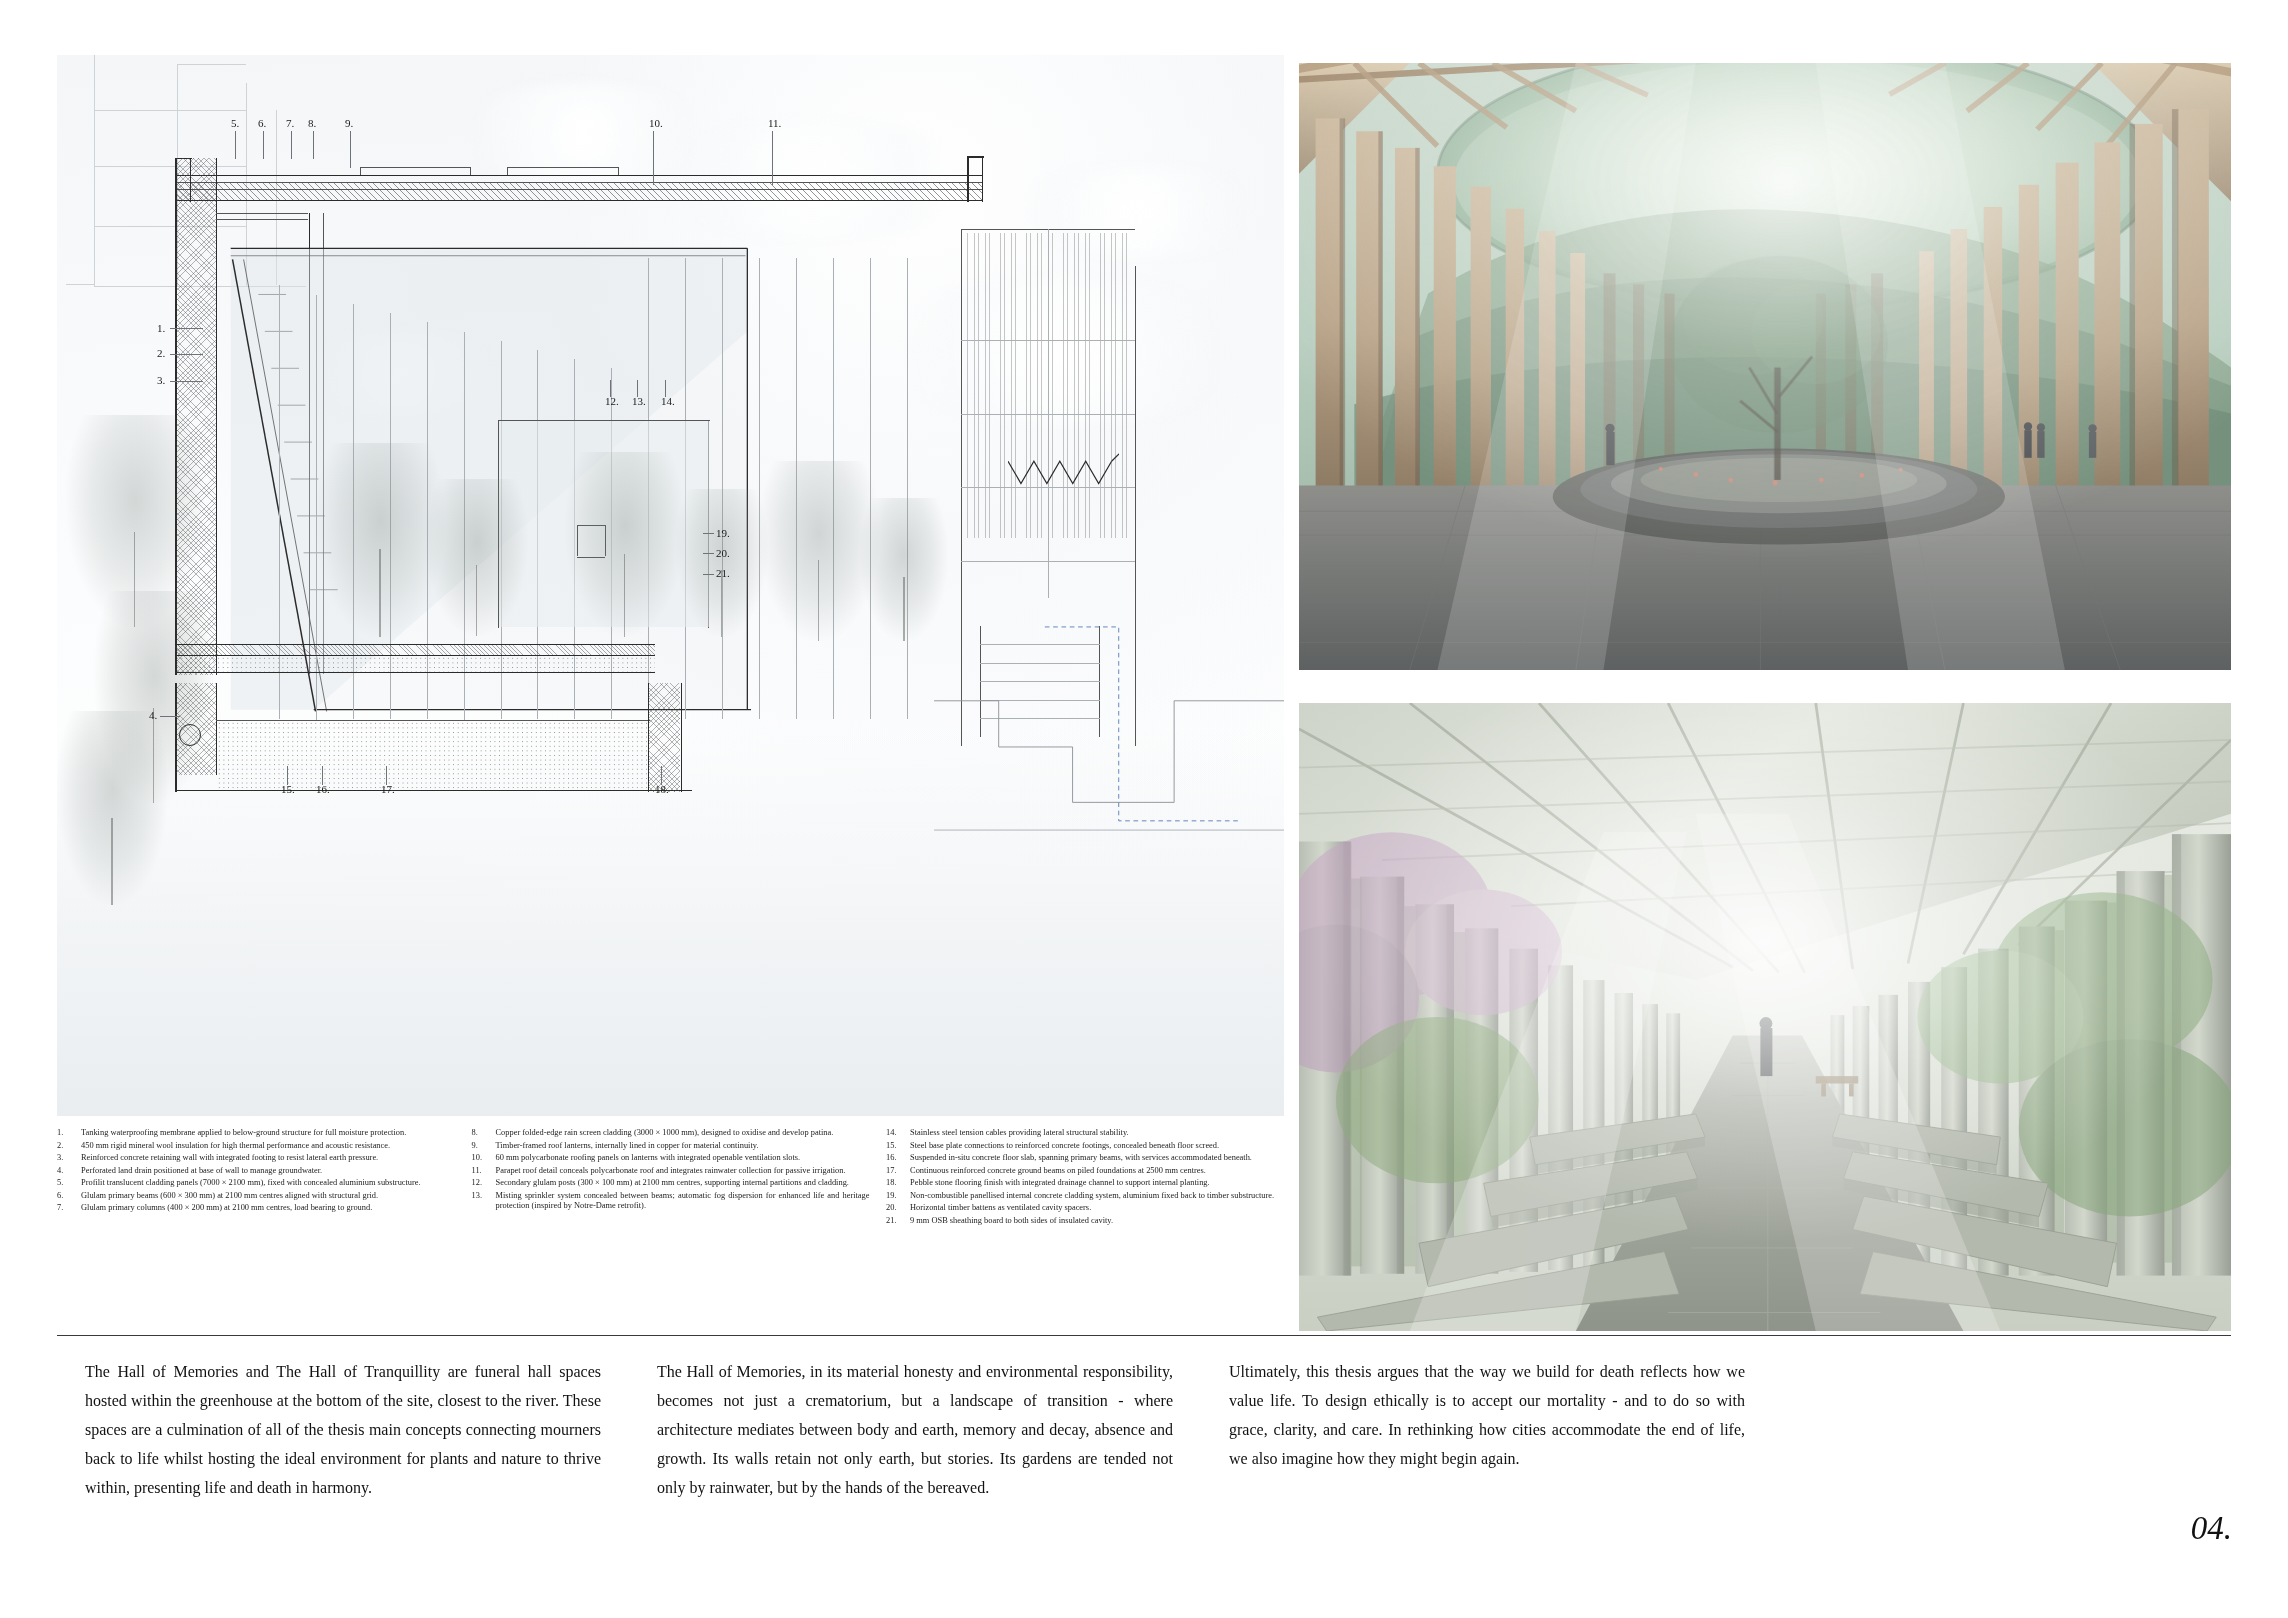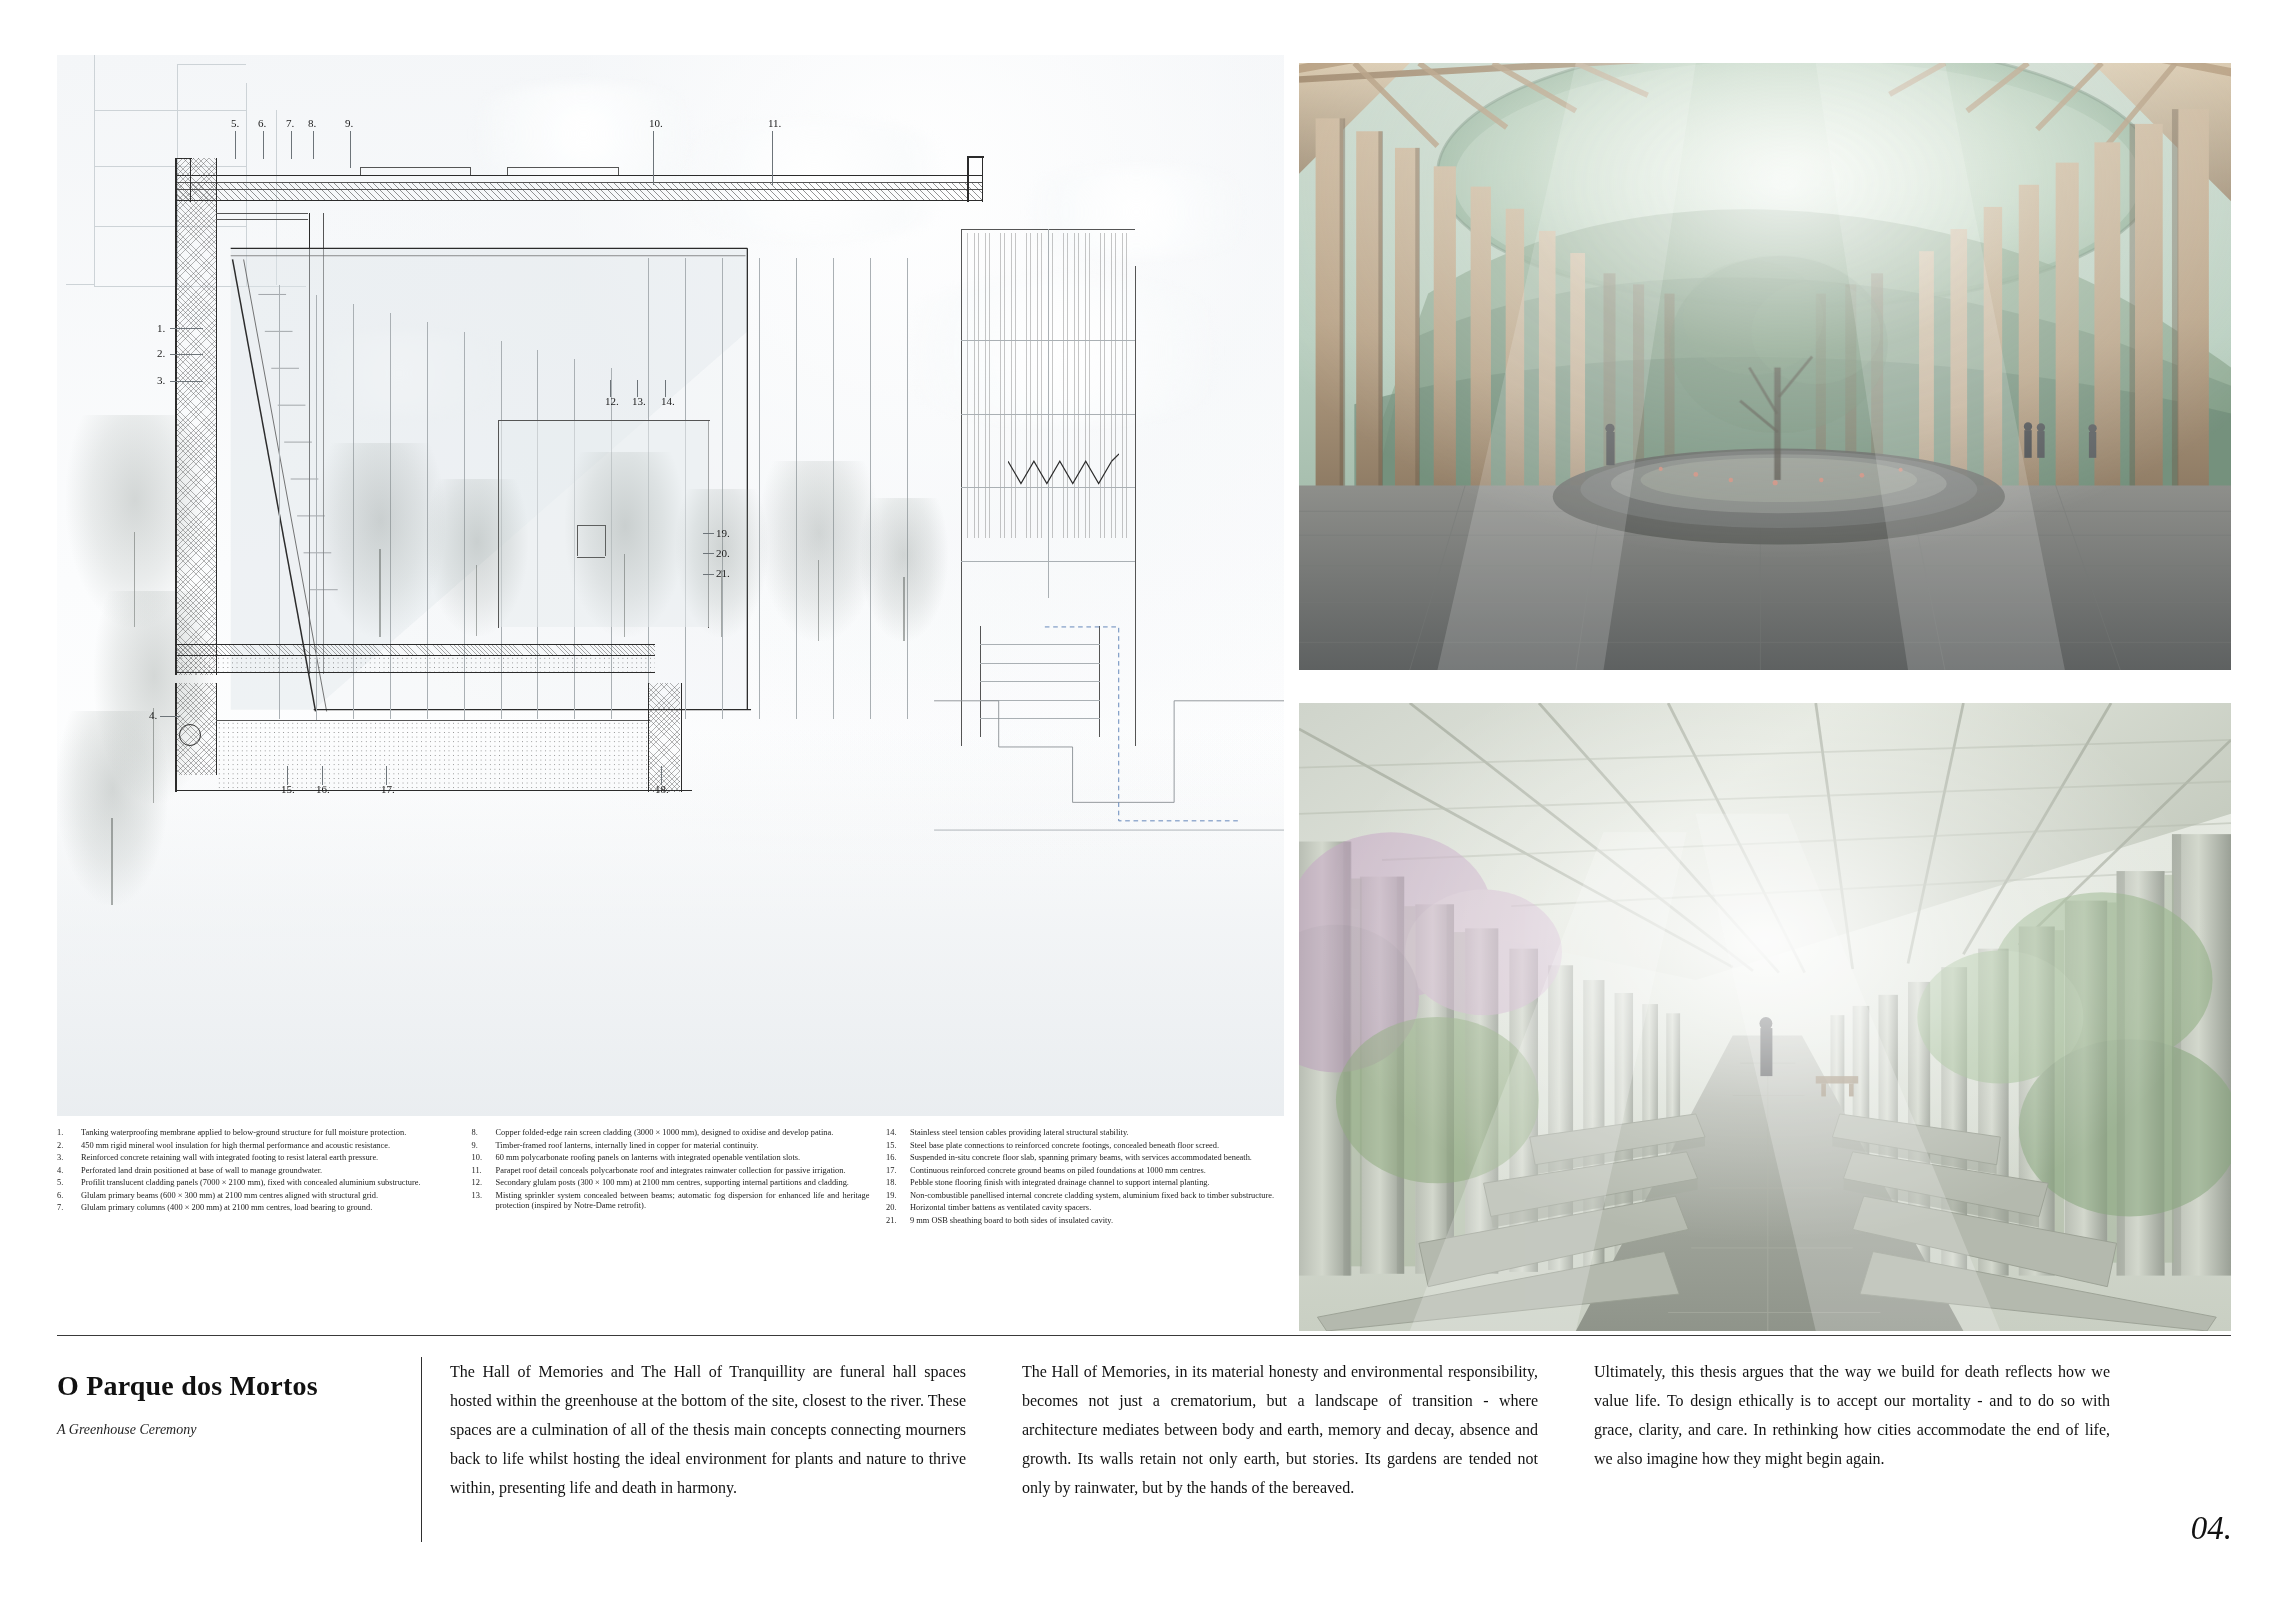--- a/index.html
+++ b/index.html
@@ -542,21 +542,21 @@
       <div class="key-item">
           <span class="key-num">15.</span>
           <span class="key-txt">Steel base plate connections to reinforced concrete footings, concealed beneath floor screed.</span>
         </div>
       <div class="key-item">
           <span class="key-num">16.</span>
           <span class="key-txt">Suspended in-situ concrete floor slab, spanning primary beams, with services accommodated beneath.</span>
         </div>
       <div class="key-item">
           <span class="key-num">17.</span>
-          <span class="key-txt">Continuous reinforced concrete ground beams on piled foundations at 1000 mm centres.</span>
+          <span class="key-txt">Continuous reinforced concrete ground beams on piled foundations at 2500 mm centres.</span>
         </div>
       <div class="key-item">
           <span class="key-num">18.</span>
           <span class="key-txt">Pebble stone flooring finish with integrated drainage channel to support internal planting.</span>
         </div>
       <div class="key-item">
           <span class="key-num">19.</span>
           <span class="key-txt">Non-combustible panellised internal concrete cladding system, aluminium fixed back to timber substructure.</span>
         </div>
       <div class="key-item">
@@ -890,24 +890,20 @@
           <polygon points="430,120 530,120 760,680 560,680"></polygon>
           <polygon points="330,140 420,140 300,680 120,680"></polygon>
         </g>
       </g>
     </svg>
   </div>
 
   <div class="footer-rule"></div>
 
   <div class="footer">
-    <div class="f-title-col">
-      <div class="proj-title">O Parque dos Mortos</div>
-      <div class="proj-sub">A Greenhouse Ceremony</div>
-    </div>
     <div class="f-text-col f-c1">The Hall of Memories and The Hall of Tranquillity are funeral hall spaces hosted within the greenhouse at the bottom of the site, closest to the river. These spaces are a culmination of all of the thesis main concepts connecting mourners back to life whilst hosting the ideal environment for plants and nature to thrive within, presenting life and death in harmony.</div>
     <div class="f-text-col f-c2">The Hall of Memories, in its material honesty and environmental responsibility, becomes not just a crematorium, but a landscape of transition - where architecture mediates between body and earth, memory and decay, absence and growth. Its walls retain not only earth, but stories. Its gardens are tended not only by rainwater, but by the hands of the bereaved.</div>
     <div class="f-text-col f-c3">Ultimately, this thesis argues that the way we build for death reflects how we value life. To design ethically is to accept our mortality - and to do so with grace, clarity, and care. In rethinking how cities accommodate the end of life, we also imagine how they might begin again.</div>
   </div>
 
   <div class="page-num">04.</div>
 
 </div>
 
 

